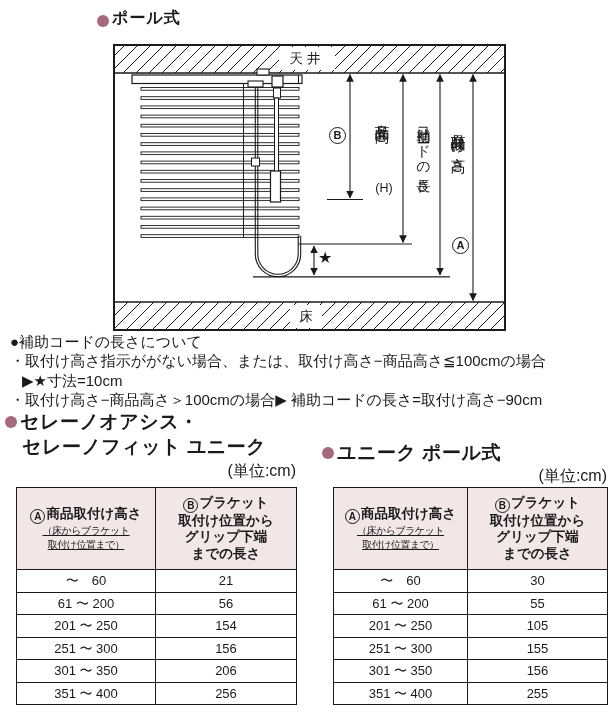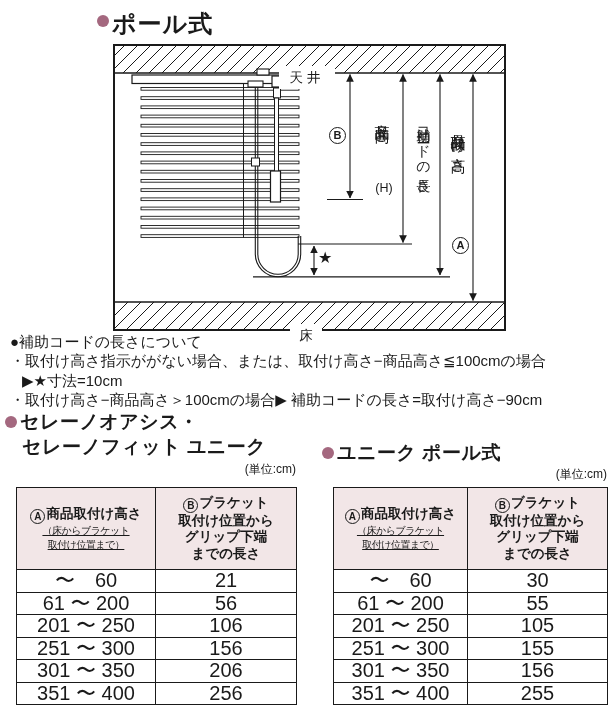--- a/index.html
+++ b/index.html
@@ -3,40 +3,40 @@
 <meta charset="utf-8">
 <style>
   html,body{margin:0;padding:0;}
   body{
     width:614px;height:720px;position:relative;background:#ffffff;
     font-family:"Liberation Sans","DejaVu Sans",sans-serif;color:#1a1a1a;
     overflow:hidden;
   }
   .abs{position:absolute;}
   .bullet{position:absolute;width:12px;height:12px;border-radius:50%;background:#a4687f;}
-  .doc-title{font-size:24px;font-weight:bold;letter-spacing:1px;}
+  .doc-title{font-size:16px;font-weight:bold;letter-spacing:1px;}
   .sec-title{font-size:19px;font-weight:bold;letter-spacing:0.5px;line-height:25px;}
-  .unit{font-size:12px;text-align:right;}
+  .unit{font-size:16px;text-align:right;}
   .note{font-size:15px;line-height:19px;white-space:pre;}
   
   #diagram{left:113px;top:44px;width:393px;height:287px;}
-  #diagram .lbl{position:absolute;background:#fff;text-align:center;margin-top:19px;}
+  #diagram .lbl{position:absolute;background:#fff;text-align:center;}
   .vtext{position:absolute;writing-mode:vertical-rl;text-orientation:mixed;
          width:18px;text-align:center;letter-spacing:2px;font-size:15px;line-height:18px;}
   .circ-dim{position:absolute;width:15px;height:15px;border:1.3px solid #1a1a1a;border-radius:50%;
             font-size:11px;font-weight:bold;text-align:center;line-height:15px;background:#fff;}
   .star{position:absolute;font-size:16px;line-height:16px;}
   
   table.spec{border-collapse:collapse;position:absolute;table-layout:fixed;}
   table.spec td{border:1.4px solid #1a1a1a;text-align:center;vertical-align:middle;padding:0;margin-top:42px;}
   td.hcell{background:#f2e6e7;height:81px;}
   .h-main{font-size:13.5px;font-weight:bold;line-height:17px;}
   .h-sub{font-size:10px;line-height:14px;letter-spacing:-0.5px;text-decoration:underline;}
   .h-b{font-size:13.5px;font-weight:bold;line-height:16.5px;}
-  td.dcell{height:21.5px;font-size:20px;line-height:21px;}
+  td.dcell{height:21.5px;font-size:13px;line-height:21px;}
   .circ{display:inline-block;width:13px;height:13px;border:1.1px solid #1a1a1a;border-radius:50%;
         font-size:10px;font-weight:bold;line-height:13px;text-align:center;vertical-align:-1.5px;
         margin-right:1px;letter-spacing:0;}
 </style>
 </head>
 <body>
 
 <span class="bullet" style="left:97px;top:15px;"></span>
 <div class="abs doc-title" style="left:112px;top:8px;">ポール式</div>
 
@@ -158,21 +158,21 @@
   <tr>
         <td class="dcell">〜　60</td>
         <td class="dcell">21</td>
       </tr>
   <tr>
         <td class="dcell">61 〜 200</td>
         <td class="dcell">56</td>
       </tr>
   <tr>
         <td class="dcell">201 〜 250</td>
-        <td class="dcell">106</td>
+        <td class="dcell">154</td>
       </tr>
   <tr>
         <td class="dcell">251 〜 300</td>
         <td class="dcell">156</td>
       </tr>
   <tr>
         <td class="dcell">301 〜 350</td>
         <td class="dcell">206</td>
       </tr>
   <tr>

